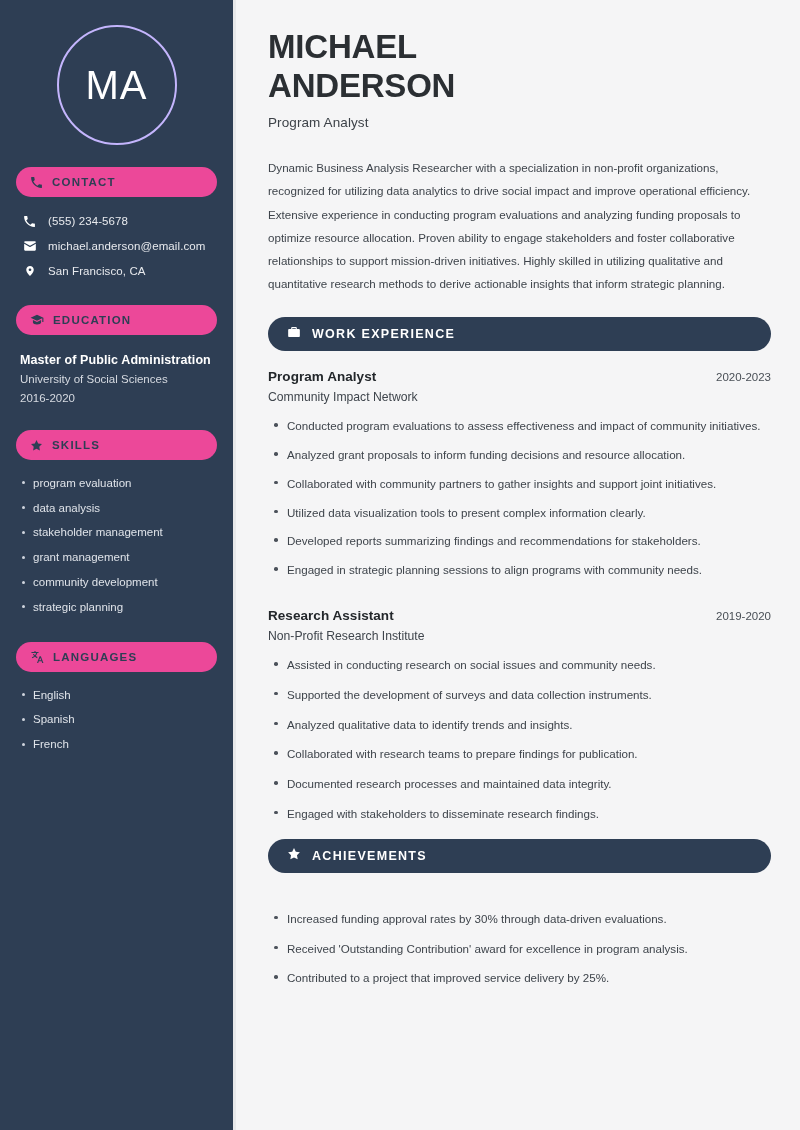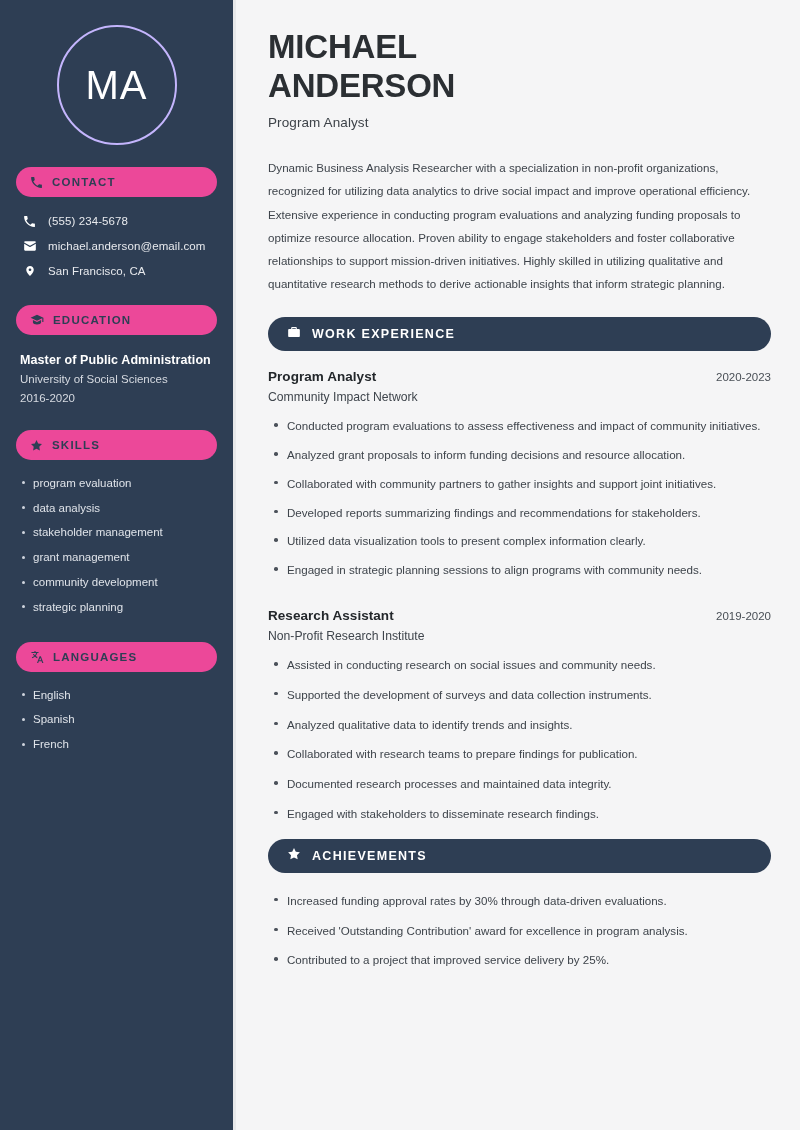--- a/index.html
+++ b/index.html
@@ -299,22 +299,22 @@
     <div class="job">
       <div class="job-head">
         <span class="job-title">Program Analyst</span>
         <span class="job-dates">2020-2023</span>
       </div>
       <div class="job-org">Community Impact Network</div>
       <ul class="bullets">
         <li>Conducted program evaluations to assess effectiveness and impact of community initiatives.</li>
         <li>Analyzed grant proposals to inform funding decisions and resource allocation.</li>
         <li>Collaborated with community partners to gather insights and support joint initiatives.</li>
+        <li>Utilized data visualization tools to present complex information clearly.</li>
         <li>Developed reports summarizing findings and recommendations for stakeholders.</li>
-        <li>Utilized data visualization tools to present complex information clearly.</li>
         <li>Engaged in strategic planning sessions to align programs with community needs.</li>
       </ul>
     </div>
 
     <div class="job">
       <div class="job-head">
         <span class="job-title">Research Assistant</span>
         <span class="job-dates">2019-2020</span>
       </div>
       <div class="job-org">Non-Profit Research Institute</div>
@@ -330,20 +330,20 @@
 
     <div class="bar" style="margin-top:4px">
       <span>
         <svg width="14" height="14" viewBox="0 0 24 24" fill="#ffffff">
           <path d="M12 1.8l3.1 6.4 7 1-5 4.9 1.2 7-6.3-3.3-6.3 3.3 1.2-7-5-4.9 7-1z"></path>
         </svg>
       </span>
       <span class="bar-label">ACHIEVEMENTS</span>
     </div>
 
-    <ul class="bullets tight" style="margin-top:19px">
+    <ul class="bullets tight" style="margin-top:37px">
       <li>Increased funding approval rates by 30% through data-driven evaluations.</li>
       <li>Received 'Outstanding Contribution' award for excellence in program analysis.</li>
       <li>Contributed to a project that improved service delivery by 25%.</li>
     </ul>
 
   </main>
 </div>
 
 </body></html>

